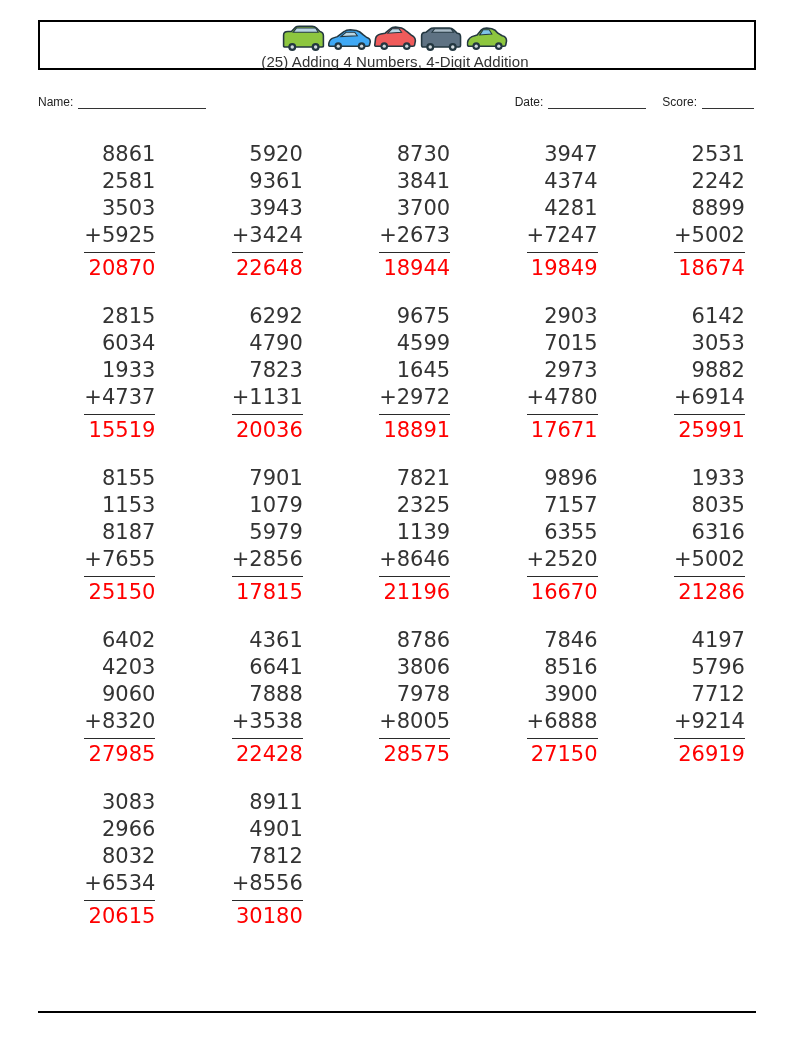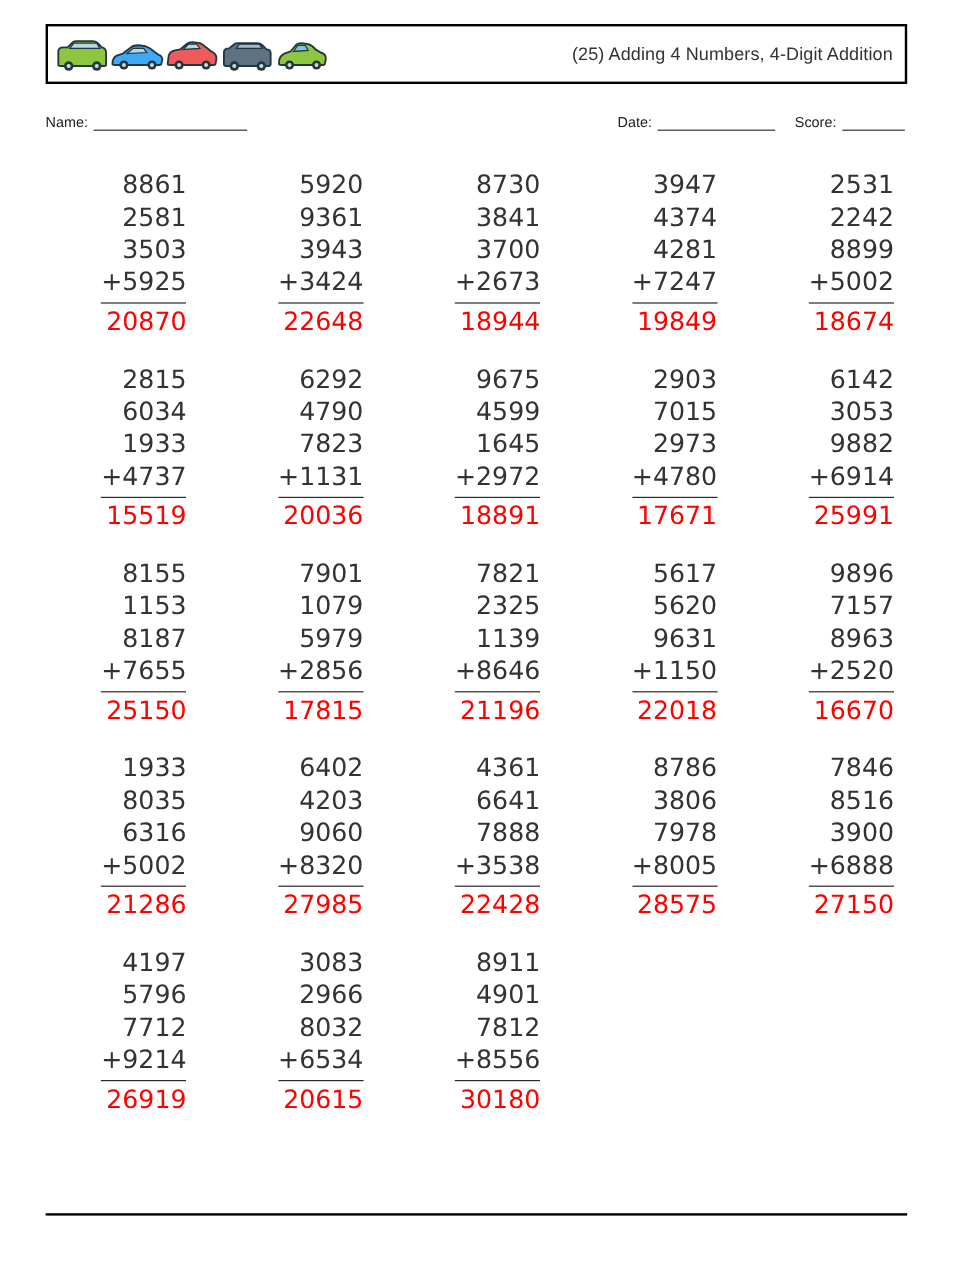--- a/index.html
+++ b/index.html
@@ -5,20 +5,21 @@
   html,body { margin:0; padding:0; background:#fff; }
   .page {
     position:relative; width:794px; height:1053px; background:#ffffff;
     font-family:"Liberation Sans", sans-serif; overflow:hidden;
   }
   .header-box {
     position:absolute; left:38px; top:20px; width:718px; height:50px;
     border:2px solid #000; box-sizing:border-box;
     display:flex; align-items:center; justify-content:space-between;
     padding:0 10px 0 6px;
+    flex-direction:column;
   }
   .cars { display:flex; align-items:center; gap:1px; }
   .cars svg { display:block; }
   .title { font-size:15px; color:#333; letter-spacing:0.1px; }
   .fields-row {
     position:absolute; left:38px; top:93px; width:716px;
     display:flex; justify-content:space-between;
     font-size:12px; color:#222;
   }
   .field { display:flex; align-items:flex-end; }
@@ -224,32 +225,25 @@
     </div>
 
     <div class="problem">
       <div class="addend">7821</div>
         <div class="addend">2325</div>
         <div class="addend">1139</div>
         <div class="addend">+8646</div>
         <div class="answer">21196</div>
     </div>
 
-    <div class="problem">
-      <div class="addend">5617</div>
-        <div class="addend">5620</div>
-        <div class="addend">9631</div>
-        <div class="addend">+1150</div>
-        <div class="answer">22018</div>
-    </div>
 
     <div class="problem">
       <div class="addend">9896</div>
         <div class="addend">7157</div>
-        <div class="addend">8963</div>
+        <div class="addend">6355</div>
         <div class="addend">+2520</div>
         <div class="answer">16670</div>
     </div>
 
     <div class="problem">
       <div class="addend">1933</div>
         <div class="addend">8035</div>
         <div class="addend">6316</div>
         <div class="addend">+5002</div>
         <div class="answer">21286</div>

